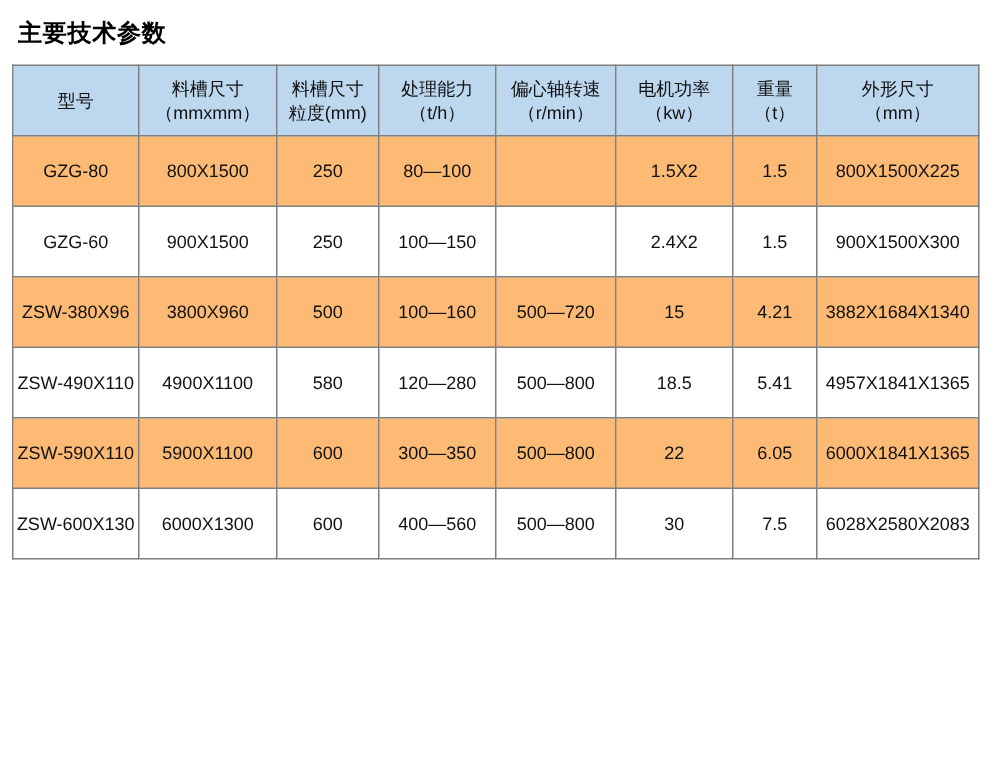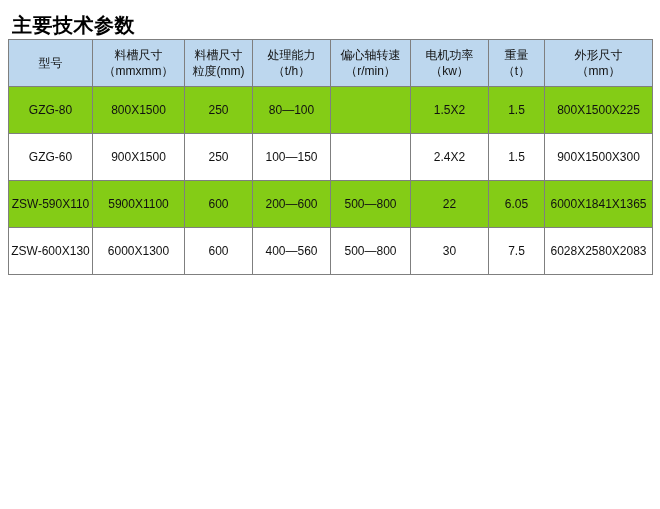--- a/index.html
+++ b/index.html
@@ -15,25 +15,26 @@
     overflow: hidden;
   }
   .page {
     position: relative;
     width: 660px;
     height: 509px;
     box-sizing: border-box;
     padding: 12px 8px 0 8px;
   }
   .title {
-    font-size: 20px;
+    font-size: 16px;
     font-weight: bold;
     color: #000000;
     letter-spacing: 0.5px;
     padding-left: 4px;
+    margin-bottom: 10px;
   }
   table.spec {
     border-collapse: collapse;
     width: 644px;
     margin: 0 auto;
     table-layout: fixed;
   }
   table.spec td, table.spec th {
     border: 1px solid #7f7f7f;
     text-align: center;
@@ -49,21 +50,21 @@
     height: 46px;
     font-size: 12.5px;
   }
   thead td .l1 { display: block; }
   thead td .l2 { display: block; }
   tbody td {
     height: 46px;
     background: #ffffff;
   }
   tbody tr.alt td {
-    background: #84cc16;
+    background: #fdba74;
   }
   
   col.c0 { width: 84px; }
   col.c1 { width: 92px; }
   col.c2 { width: 68px; }
   col.c3 { width: 78px; }
   col.c4 { width: 80px; }
   col.c5 { width: 78px; }
   col.c6 { width: 56px; }
   col.c7 { width: 108px; }
@@ -137,24 +138,44 @@
         <td>GZG-60</td>
         <td>900X1500</td>
         <td>250</td>
         <td>100—150</td>
         <td></td>
         <td>2.4X2</td>
         <td>1.5</td>
         <td>900X1500X300</td>
       </tr>
       <tr class="alt">
+        <td>ZSW-380X96</td>
+        <td>3800X960</td>
+        <td>500</td>
+        <td>100—160</td>
+        <td>500—720</td>
+        <td>15</td>
+        <td>4.21</td>
+        <td>3882X1684X1340</td>
+      </tr>
+      <tr>
+        <td>ZSW-490X110</td>
+        <td>4900X1100</td>
+        <td>580</td>
+        <td>120—280</td>
+        <td>500—800</td>
+        <td>18.5</td>
+        <td>5.41</td>
+        <td>4957X1841X1365</td>
+      </tr>
+      <tr class="alt">
         <td>ZSW-590X110</td>
         <td>5900X1100</td>
         <td>600</td>
-        <td>200—600</td>
+        <td>300—350</td>
         <td>500—800</td>
         <td>22</td>
         <td>6.05</td>
         <td>6000X1841X1365</td>
       </tr>
       <tr>
         <td>ZSW-600X130</td>
         <td>6000X1300</td>
         <td>600</td>
         <td>400—560</td>

